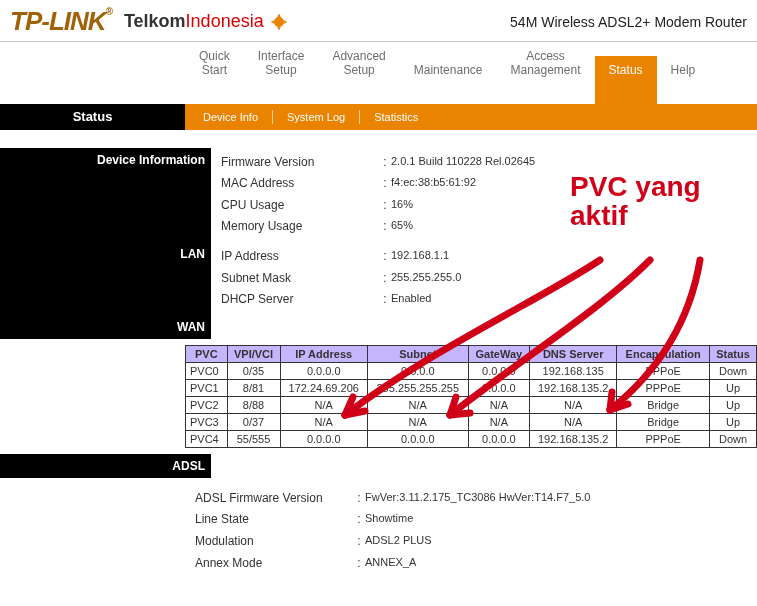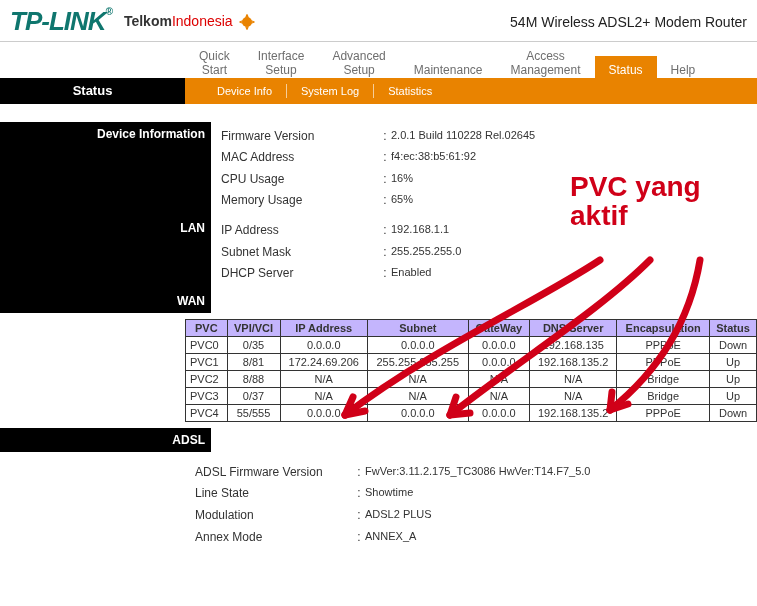--- a/index.html
+++ b/index.html
@@ -12,54 +12,54 @@
     width: 757px;
     position: relative;
   }
   .header {
     display: flex;
     align-items: center;
     justify-content: space-between;
     padding: 6px 10px 4px 10px;
   }
   .logo-group { display: flex; align-items: center; gap: 12px; }
-  .tplink-logo { font-family: Arial, sans-serif; font-weight: 900; font-size: 26px; color: #0f766e; font-style: italic; letter-spacing: -1px; }
+  .tplink-logo { font-family: Arial, sans-serif; font-weight: 900; font-size: 26px; color: #a16207; font-style: italic; letter-spacing: -1px; }
   .tplink-logo sup { font-size: 10px; vertical-align: top; }
-  .telkom-logo { font-size: 14px; color: #555; }
+  .telkom-logo { font-size: 18px; color: #555; }
   .telkom-logo b { color: #333; }
   .telkom-logo span.red { color: #d00; }
   .telkom-icon { display:inline-block; width:20px; height:20px; vertical-align:middle; }
   .product-title { font-size: 14px; color: #222; }
   .sep { height: 1px; background: #ccc; margin: 0 0 0 0; }
 
   .nav-row { display: flex; align-items: stretch; }
   .nav-left-spacer { width: 185px; background: #fff; }
   .nav-tabs { flex: 1; display: flex; align-items: flex-end; }
   .nav-tab {
-    padding: 8px 14px 0 14px;
+    padding: 8px 14px 26px 14px;
     font-size: 12px;
     color: #6e6e6e;
     text-align: center;
     line-height: 1.15;
     cursor: pointer;
   }
   .nav-tab.active {
     background: #e98300;
     color: #fff;
   }
 
   .title-row { display: flex; align-items: stretch; height: 26px; }
   .title-black {
     width: 185px; background: #000; color: #fff;
     display: flex; align-items: center; justify-content: center;
     font-weight: bold; font-size: 13px;
   }
   .subnav {
     flex: 1; background: #e98300; color: #fff; display: flex; align-items: center;
-    font-size: 11px; padding-left: 18px;
+    font-size: 11px; padding-left: 4px;
   }
   .subnav-item { padding: 0 14px; cursor: pointer; }
   .subnav-sep { width: 1px; height: 14px; background: rgba(255,255,255,0.6); }
 
   .section-row { display: flex; }
   .section-label {
     width: 211px; background: #000; color: #fff; font-weight: bold;
     font-size: 12px; text-align: right; padding: 5px 6px 5px 0;
   }
   .section-body { flex: 1; padding: 0 10px; }

